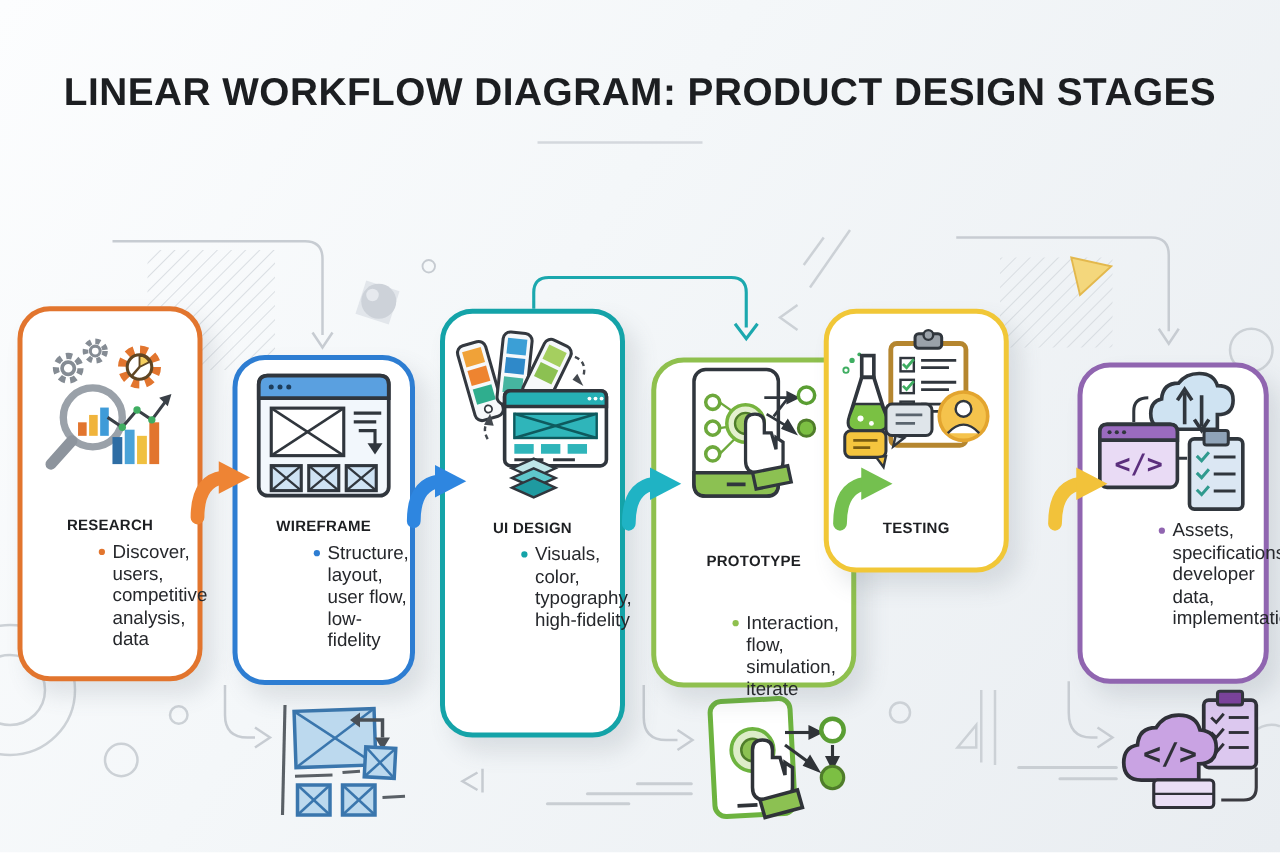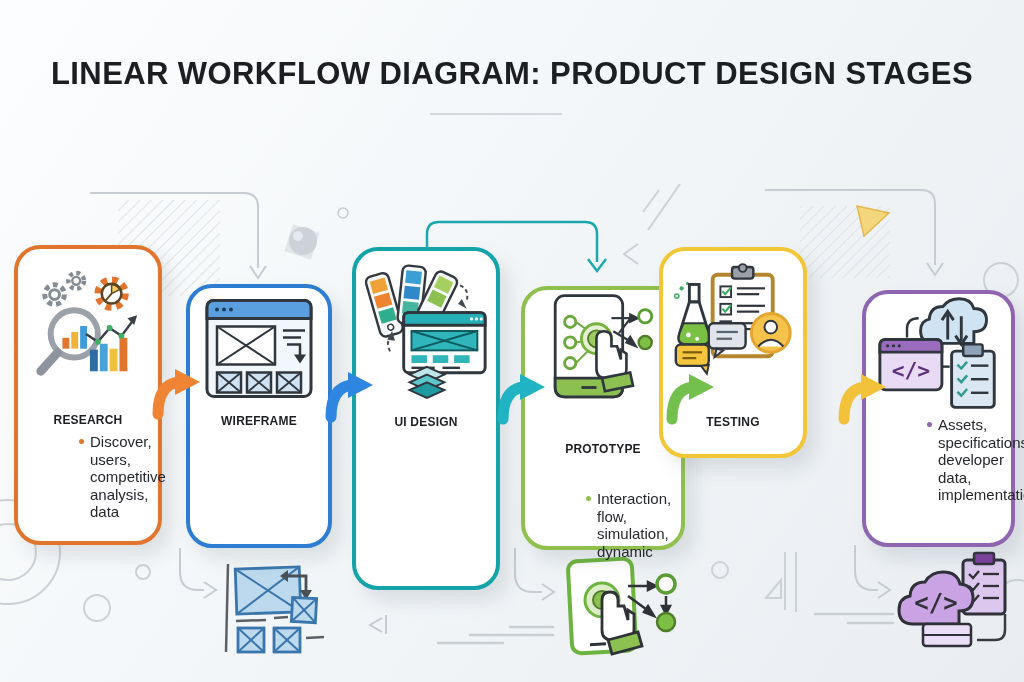--- a/index.html
+++ b/index.html
@@ -225,20 +225,24 @@
           <line x1="18" y1="76" x2="42" y2="96"></line>
             <line x1="42" y1="76" x2="18" y2="96"></line>
           <line x1="48" y1="76" x2="72" y2="96"></line>
             <line x1="72" y1="76" x2="48" y2="96"></line>
           <line x1="78" y1="76" x2="102" y2="96"></line>
             <line x1="102" y1="76" x2="78" y2="96"></line>
         </g>
       </svg>
     </div>
     <div class="stage-title">WIREFRAME</div>
+    <div class="bullet">
+      <span class="dot" style="background: rgb(45, 125, 210);"></span>
+      <span class="desc">Structure, layout, user flow, low-fidelity</span>
+    </div>
   </div>
 
   <div class="card tall" style="left: 352px; top: 247px; width: 148px; height: 343px; border-color: rgb(20, 163, 168);">
     <div class="icon-area">
       <svg width="126" height="150" viewBox="0 0 130 150">
         <g transform="translate(10,16) rotate(-16 12 32)">
           <rect x="0" y="0" width="24" height="64" rx="6" fill="#f6f8fa" stroke="#33383f" stroke-width="2.5"></rect>
           <rect x="4" y="5" width="16" height="13" fill="#f0a238"></rect>
             <rect x="4" y="21" width="16" height="13" fill="#ee8430"></rect>
             <rect x="4" y="37" width="16" height="13" fill="#2fae8e"></rect>
@@ -273,20 +277,24 @@
             <rect x="52" y="44" width="16" height="8" fill="#2fb5ba"></rect>
           <line x1="8" y1="57" x2="32" y2="57" stroke="#30363d" stroke-width="2.5"></line>
             <line x1="40" y1="57" x2="58" y2="57" stroke="#30363d" stroke-width="2.5"></line>
         </g>
         <path d="M66,112 l18,8 l-18,8 l-18,-8 Z" fill="#bfe6e8" stroke="#30363d" stroke-width="2"></path>
         <path d="M66,120 l18,8 l-18,8 l-18,-8 Z" fill="#5ec7cb" stroke="#30363d" stroke-width="2"></path>
         <path d="M66,128 l18,8 l-18,8 l-18,-8 Z" fill="#1f9aa0" stroke="#30363d" stroke-width="2"></path>
       </svg>
     </div>
     <div class="stage-title">UI DESIGN</div>
+    <div class="bullet">
+      <span class="dot" style="background: rgb(20, 163, 168);"></span>
+      <span class="desc">Visuals, color, typography, high-fidelity</span>
+    </div>
   </div>
 
   <div class="card short" style="left: 521px; top: 286px; width: 164px; height: 264px; border-color: rgb(143, 192, 78); gap: 28px;">
     <div class="icon-area">
       <svg width="122" height="120" viewBox="0 0 130 128">
         <rect x="14" y="6" width="72" height="108" rx="10" fill="#fff" stroke="#30363d" stroke-width="3"></rect>
         <path d="M14,94 H86 V104 Q86,114 76,114 H24 Q14,114 14,104 Z" fill="#8cc152" stroke="#30363d" stroke-width="3"></path>
         <line x1="42" y1="104" x2="58" y2="104" stroke="#30363d" stroke-width="3"></line>
         <g stroke="#6da83c" stroke-width="2" fill="#fff">
           <circle cx="30" cy="34" r="6" stroke-width="3"></circle>
@@ -307,21 +315,21 @@
         </g>
         <circle cx="110" cy="28" r="7" fill="#fff" stroke="#5a9e33" stroke-width="3"></circle>
         <circle cx="110" cy="56" r="7" fill="#7cbf43" stroke="#4f7d2a" stroke-width="2.5"></circle>
         <path d="M58,52 L58,84 Q58,94 68,94 L82,94 Q90,94 90,84 L90,68 L84,64 L84,74 L80,60 L74,60 L74,52 Q74,44 66,44 Q58,44 58,52 Z" fill="#fff" stroke="#30363d" stroke-width="2.8"></path>
         <path d="M64,94 L94,88 L97,102 L67,108 Z" fill="#8cc152" stroke="#30363d" stroke-width="2.8"></path>
       </svg>
     </div>
     <div class="stage-title">PROTOTYPE</div>
     <div class="bullet">
       <span class="dot" style="background: rgb(143, 192, 78);"></span>
-      <span class="desc">Interaction, flow, simulation, dynamic</span>
+      <span class="desc">Interaction, flow, simulation, iterate</span>
     </div>
   </div>
 
   <div class="card tall" style="left: 659px; top: 247px; width: 148px; height: 211px; border-color: rgb(241, 199, 55);">
     <div class="icon-area">
       <svg width="126" height="148" viewBox="0 0 130 148">
         <g transform="translate(44,8)">
           <rect x="0" y="8" width="62" height="84" rx="5" fill="#fff" stroke="#b5862f" stroke-width="4"></rect>
           <rect x="20" y="0" width="22" height="12" rx="3" fill="#9aa1a9" stroke="#30363d" stroke-width="2.5"></rect>
           <circle cx="31" cy="1" r="4" fill="#9aa1a9" stroke="#30363d" stroke-width="2"></circle>

